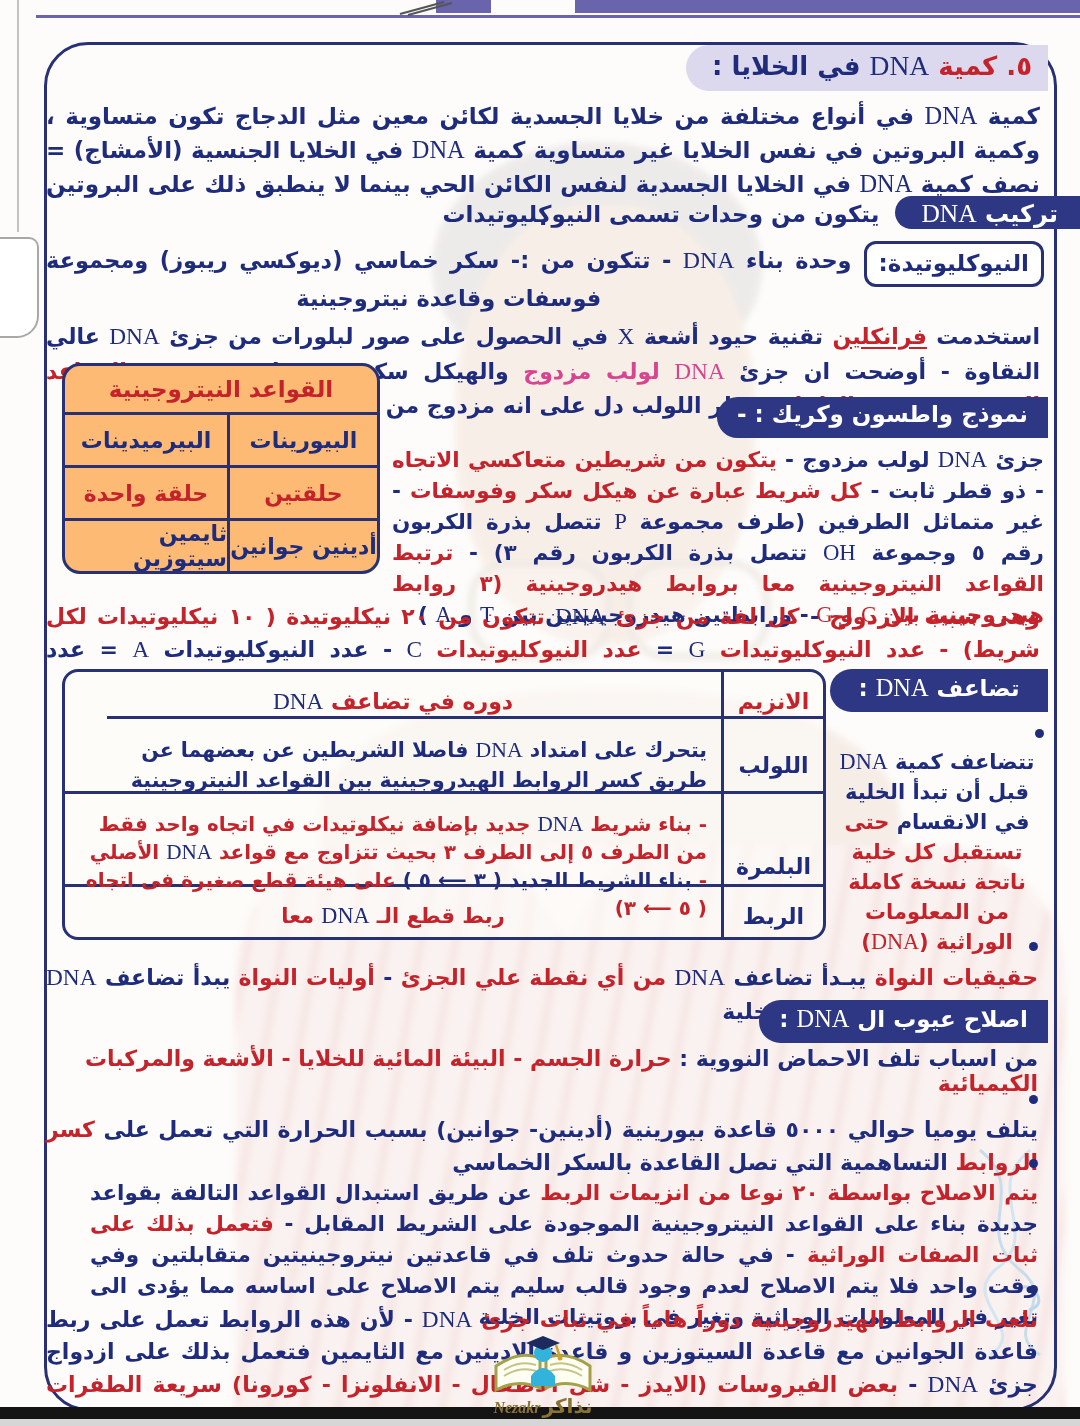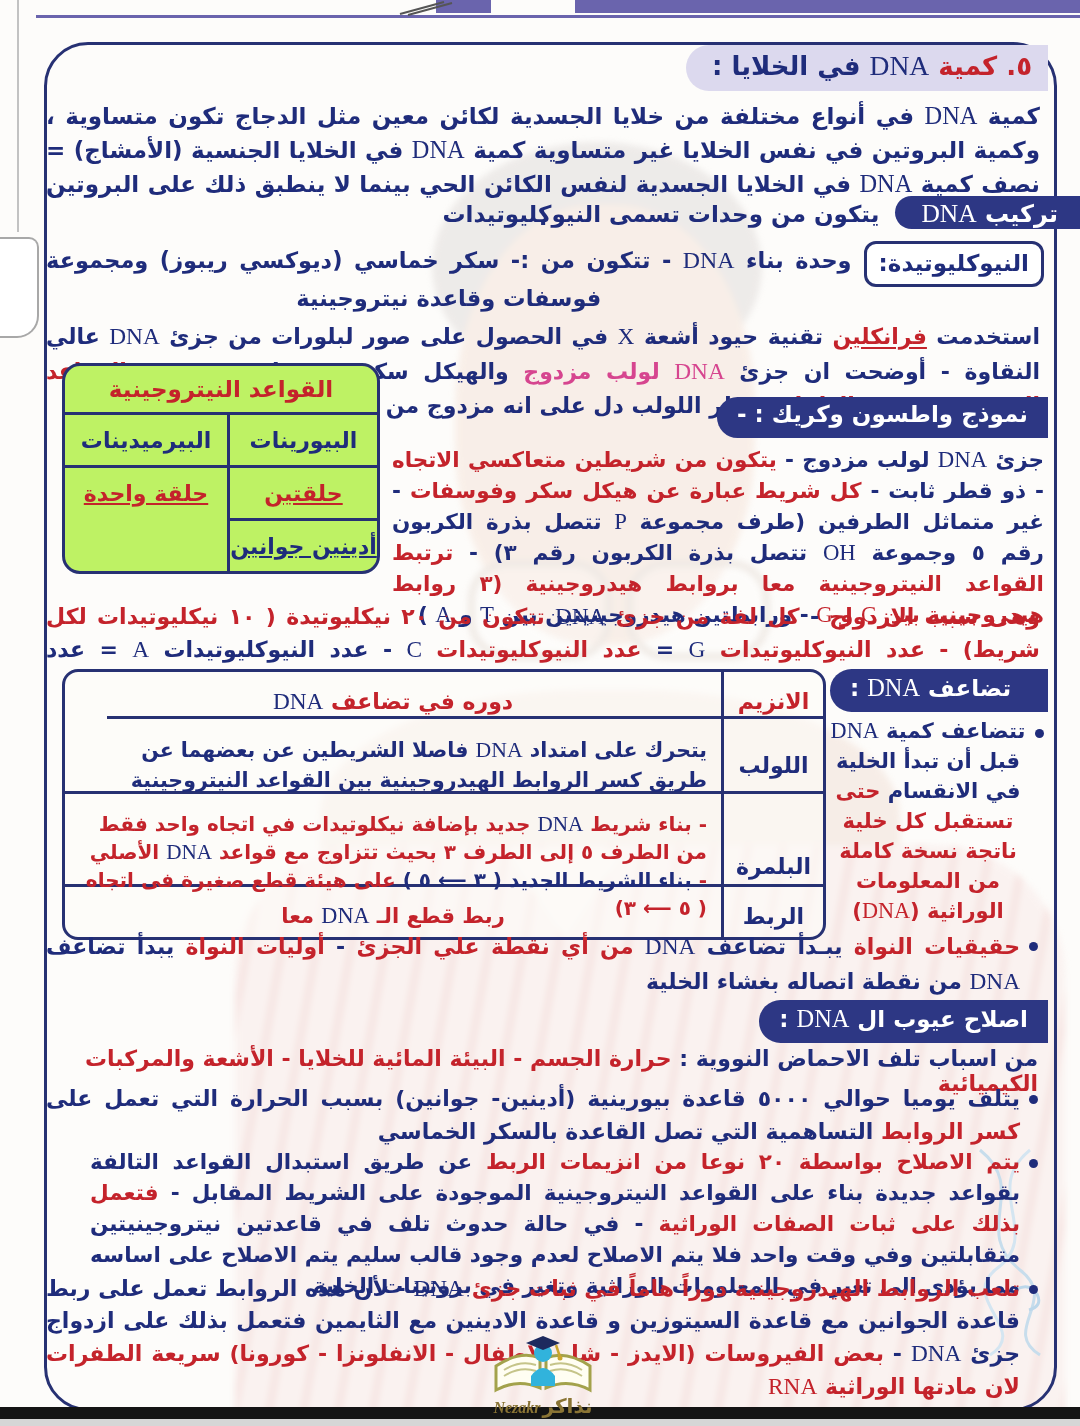--- a/index.html
+++ b/index.html
@@ -31,60 +31,60 @@
   
   .c-n{color:var(--navy);} .c-r{color:var(--red);} .c-p{color:var(--pink);} .c-w{color:#fff;}
   .lat{font-family:"Liberation Serif","DejaVu Serif",serif;font-weight:400;font-size:1.06em;}
   .u{text-decoration:underline;text-underline-offset:3px;}
   .abs{position:absolute;z-index:3;margin:0;}
   .jc{text-align:justify;text-align-last:center;}
   .jr{text-align:justify;}
   .badge{position:absolute;z-index:3;background:var(--badge);color:#fff;border-radius:22px 0 0 22px;
          padding:3px 20px 8px;font-size:23px;line-height:1.3;}
   .dot{width:9px;height:9px;background:var(--navy);border-radius:50%;flex:none;margin-top:13px;}
-  .note{position:absolute;z-index:3;display:flex;gap:9px;}
+  .note{position:absolute;z-index:3;display:flex;gap:9px;flex-direction:column;}
   .note p{margin:0;flex:1;}
   
   .title-badge{position:absolute;right:32px;top:45px;z-index:3;background:var(--lav);
                border-radius:24px 0 0 24px;padding:5px 16px 9px 26px;font-size:26px;}
   .intro{top:99px;right:40px;left:46px;font-size:23px;line-height:33px;}
   .structure-row{position:absolute;top:196px;right:0;left:46px;z-index:3;display:flex;align-items:flex-start;gap:16px;}
   .structure-row .sbadge{background:var(--badge);color:#fff;border-radius:22px 0 0 22px;padding:3px 22px 0 26px;font-size:24px;}
   .structure-row .stext{font-size:23px;padding-top:5px;}
   .nuc{top:241px;right:36px;left:46px;font-size:22.5px;line-height:38px;}
   .nuc-label{float:right;border:3px solid var(--border);border-radius:12px;background:#fff;
              padding:0 12px;margin-left:12px;height:40px;line-height:38px;font-size:23px;}
   .franklin{top:319px;right:40px;left:46px;font-size:22px;line-height:34px;}
   
   .bases{position:absolute;left:62px;top:363px;width:312px;z-index:3;border:3px solid var(--border);
-         border-radius:18px;background:#bef264;overflow:hidden;}
+         border-radius:18px;background:#fdba74;overflow:hidden;}
   .bases-h{height:46px;display:flex;align-items:center;justify-content:center;font-size:23px;color:var(--red);
            border-bottom:3px solid var(--border);}
   .bases-grid{display:grid;grid-template-columns:1fr 1.08fr;}
   .bcell{height:50px;display:flex;align-items:center;justify-content:center;font-size:22px;}
-  .bcell.rowline{border-top:3px solid var(--border);text-decoration:underline;}
+  .bcell.rowline{border-top:3px solid var(--border);}
   .bcell.divider{border-left:3px solid var(--border);}
   
   .watson-badge{right:32px;top:397px;font-size:23px;}
   .watson-p{top:444px;right:36px;width:652px;font-size:21.5px;line-height:31px;}
   .pairing{top:600px;right:40px;left:46px;font-size:22px;line-height:33px;}
   
   .enz{position:absolute;left:62px;top:669px;width:758px;z-index:3;border:3px solid var(--border);
        border-radius:16px;background:rgba(253,251,248,.6);overflow:hidden;font-size:21px;}
   .enz-row{display:grid;grid-template-columns:102px 1fr;}
   .enz-row + .enz-row{border-top:3px solid var(--border);}
   .enz-name{display:flex;align-items:center;justify-content:center;border-left:3px solid var(--border);font-size:22px;}
   .enz-desc{padding:16px 14px;display:flex;align-items:center;}
   .enz-desc p{margin:0;width:100%;}
   .enz-h{height:44px;} .enz-h .enz-desc{justify-content:center;} .enz-h p{text-align:center;font-size:22px;}
   .enz-r1{height:72px;margin-left:42px;} .enz-r1 p{text-align:right;line-height:30px;font-size:20.5px;}
   .enz-r2{height:90px;} .enz-r2 p{text-align:right;line-height:28px;font-size:20px;}
   .enz-r3{height:50px;} .enz-r3 p{text-align:center;font-size:21px;}
   
-  .dup-badge{right:32px;top:669px;width:178px;text-align:left;}
+  .dup-badge{right:32px;top:669px;width:178px;text-align:center;}
   .dup-note{right:36px;top:716px;width:214px;font-size:21px;line-height:30px;}
   .dup-note p{text-align:center;}
   
   .euk{top:929px;right:42px;left:46px;font-size:22px;line-height:34px;}
   .repair-badge{right:32px;top:1000px;font-size:23px;}
   .repair-intro{top:1046px;right:42px;left:46px;font-size:22px;}
   .rb1{top:1082px;right:42px;left:46px;font-size:22px;line-height:33px;}
   .rb2{top:1146px;right:42px;left:42px;font-size:21.5px;line-height:31px;margin-left:48px;}
   .rb3{top:1272px;right:42px;left:46px;font-size:22px;line-height:32px;}
   
@@ -143,20 +143,21 @@
   <p class="abs franklin jr"><span class="c-n">استخدمت </span><span class="c-r u">فرانكلين</span><span class="c-n"> تقنية حيود أشعة </span><span class="c-n lat">X</span><span class="c-n"> في الحصول على صور لبلورات من جزئ </span><span class="c-n lat">DNA</span><span class="c-n"> عالي النقاوة - أوضحت ان جزئ </span><span class="c-p lat">DNA</span><span class="c-p"> لولب مزدوج </span><span class="c-n">والهيكل سكر فوسفات </span><span class="c-r">تبرز منه القواعد النيتروجينية جهة الداخل</span><span class="c-n"> - قطر اللولب دل على انه مزدوج من شريطين</span></p>
 
   <div class="bases">
     <div class="bases-h">القواعد النيتروجينية</div>
     <div class="bases-grid">
       <div class="bcell c-n divider">البيورينات</div>
       <div class="bcell c-n">البيرميدينات</div>
       <div class="bcell c-r rowline divider">حلقتين</div>
       <div class="bcell c-r rowline">حلقة واحدة</div>
       <div class="bcell c-n rowline divider">أدينين جوانين</div>
+      <div class="bcell c-n rowline">ثايمين سيتوزين</div>
     </div>
   </div>
 
   <div class="badge watson-badge"><span class="c-w">نموذج واطسون وكريك : -</span></div>
   <p class="abs watson-p jr"><span class="c-n">جزئ </span><span class="c-n lat">DNA</span><span class="c-n"> لولب مزدوج - </span><span class="c-r">يتكون من شريطين متعاكسي الاتجاه</span><span class="c-n"> - ذو قطر ثابت - </span><span class="c-r">كل شريط عبارة عن هيكل سكر وفوسفات</span><span class="c-n"> - غير متماثل الطرفين (طرف مجموعة </span><span class="c-n lat">P</span><span class="c-n"> تتصل بذرة الكربون رقم ٥ وجموعة </span><span class="c-n lat">OH</span><span class="c-n"> تتصل بذرة الكربون رقم ٣) - </span><span class="c-r">ترتبط القواعد النيتروجينية معا بروابط هيدروجينية</span><span class="c-r"> (٣ روابط هيدروجينية بين </span><span class="c-r lat">C</span><span class="c-r"> و </span><span class="c-r lat">G</span><span class="c-n"> - ورابطتين هيدروجينيتين بين </span><span class="c-n lat">T</span><span class="c-n"> و </span><span class="c-n lat">A</span><span class="c-n"> )</span></p>
   <p class="abs pairing jr"><span class="c-r">وهى سبب الازدواج</span><span class="c-n"> - </span><span class="c-r">كل لفة من جزئ </span><span class="c-n lat">DNA</span><span class="c-r"> تتكون من ٢٠ نيكليوتيدة ( ١٠ نيكليوتيدات لكل شريط) - </span><span class="c-r">عدد النيوكليوتيدات </span><span class="c-n lat">G</span><span class="c-n"> = </span><span class="c-r">عدد النيوكليوتيدات </span><span class="c-n lat">C</span><span class="c-n"> - </span><span class="c-n">عدد النيوكليوتيدات </span><span class="c-n lat">A</span><span class="c-n"> = عدد النيوكليوتيدات </span><span class="c-n lat">T</span></p>
 
   <div class="enz">
     <div class="enz-row enz-h">
       <div class="enz-name">

